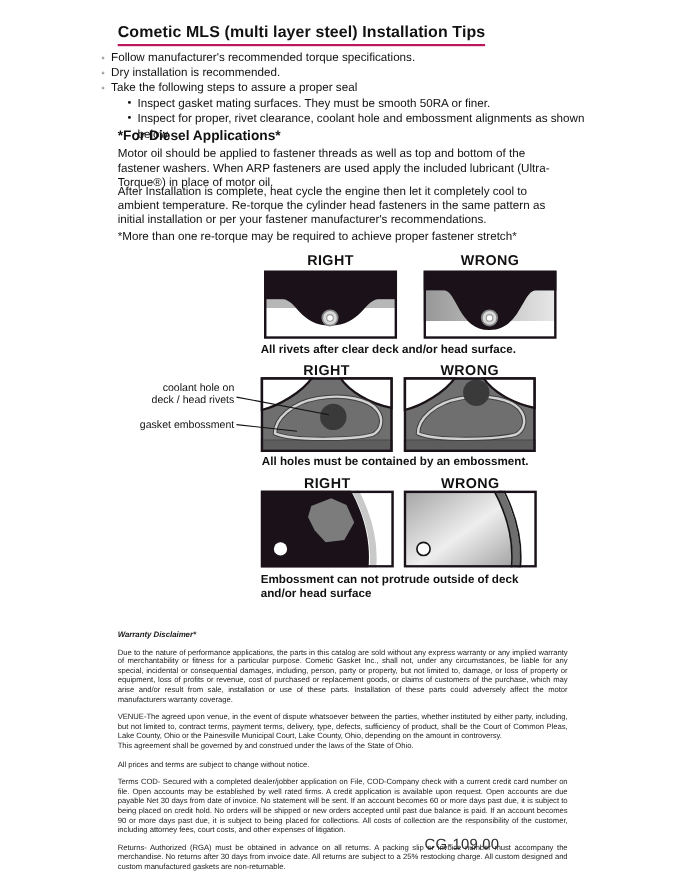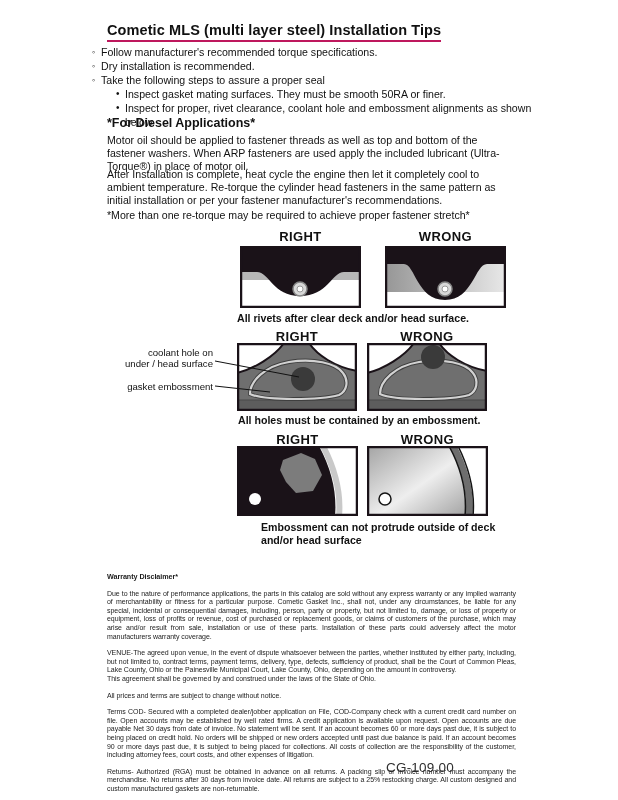--- a/index.html
+++ b/index.html
@@ -74,21 +74,21 @@
   .leader{stroke:#111;stroke-width:1;}
   stop.g-dk{stop-color:#969696;}
   stop.g-lt{stop-color:#e8e8e8;}
   stop.g3-dk{stop-color:#a3a3a3;}
   stop.g3-lt{stop-color:#eeeeee;}
 
   .disclaimer{
     position:absolute;left:107px;top:573px;width:409px;
     font-size:7px;line-height:8.6px;color:#1c1c1c;letter-spacing:-0.05px;
   }
-  .disclaimer .dh{font-weight:bold;font-size:7.2px;}
+  .disclaimer .dh{font-weight:bold;font-size:7.2px;font-style:italic;}
   .disclaimer .dp{margin-top:8px;text-align:justify;}
   .disclaimer .dp-tight{margin-top:0;text-align:left;}
   .disclaimer .dp-first{text-align:justify;}
 
   .page-number{
     position:absolute;left:386px;top:760px;
     font-size:13.5px;color:#2e2e2e;letter-spacing:.2px;
   }
 </style>
 </head>
@@ -158,21 +158,21 @@
     </svg>
   </div>
 
   <div class="caption" style="left:237px;top:312px;">All rivets after clear deck and/or head surface.</div>
 
   <div class="fig-label" style="left:237px;top:329px;width:120px;">RIGHT</div>
   <div class="fig-label" style="left:367px;top:329px;width:120px;">WRONG</div>
 
   <div class="ann" style="left:100px;top:347px;width:113px;text-align:right;">
     <div>coolant hole on</div>
-    <div>under / head surface</div>
+    <div>deck / head rivets</div>
   </div>
   <div class="ann" style="left:100px;top:381px;width:113px;">gasket embossment</div>
 
   <div class="panel" style="left:237px;top:343px;">
     <svg width="120" height="68" viewBox="0 0 120 68">
       <rect class="s-pg" x="0" y="0" width="120" height="68"></rect>
       <rect class="s-pgd" x="0" y="57" width="120" height="11"></rect>
       <line x1="0" y1="57" x2="120" y2="57" stroke="#4a4a4a" stroke-width="1"></line>
       <path class="s-wedge" d="M0,0 H47 C38,13 17,26 0,30 Z"></path>
       <path class="s-wedge" d="M72,0 H120 V28 C98,24 80,12 72,0 Z"></path>
@@ -230,21 +230,21 @@
       <rect class="s-white" x="0" y="0" width="121" height="70"></rect>
       <path d="M0,0 H82 C95,24 100,48 98,70 H0 Z" fill="url(#g3)"></path>
       <path class="s-strip-dark" d="M86,0 C99,25 104,48 102,70"></path>
       <path class="s-edge" d="M82,0 C95,24 100,48 98,70"></path>
       <path class="s-edge" d="M91,0 C104,26 108,48 106,70"></path>
       <circle class="s-holewb" cx="18" cy="53" r="6"></circle>
       <rect class="s-border" x="1" y="1" width="119" height="68"></rect>
     </svg>
   </div>
 
-  <div class="caption" style="left:237px;top:521px;margin-left:24px;">
+  <div class="caption" style="left:237px;top:521px;">
     <div>Embossment can not protrude outside of deck</div>
     <div>and/or head surface</div>
   </div>
 
   <div class="disclaimer">
     <div class="dh">Warranty Disclaimer*</div>
     <div class="dp dp-first">Due to the nature of performance applications, the parts in this catalog are sold without any express warranty or any implied warranty of merchantability or fitness for a particular purpose.  Cometic Gasket Inc., shall not, under any circumstances, be liable for any special, incidental or consequential damages, including, person, party or property, but not limited to, damage, or loss of property or equipment, loss of profits or revenue, cost of purchased or replacement goods, or claims of customers of the purchase, which may arise and/or result from sale, installation or use of these parts.  Installation of these parts could adversely affect the motor manufacturers warranty coverage.</div>
     <div class="dp">VENUE-The agreed upon venue, in the event of dispute whatsoever between the parties, whether instituted by either party, including, but not limited to, contract terms, payment terms, delivery, type, defects, sufficiency of product, shall be the Court of Common Pleas, Lake County, Ohio or the Painesville Municipal Court, Lake County, Ohio, depending on the amount in controversy.</div>
     <div class="dp-tight">This agreement shall be governed by and construed under the laws of the State of Ohio.</div>
     <div class="dp dp-tight" style="margin-top:8px;">All prices and terms are subject to change without notice.</div>

